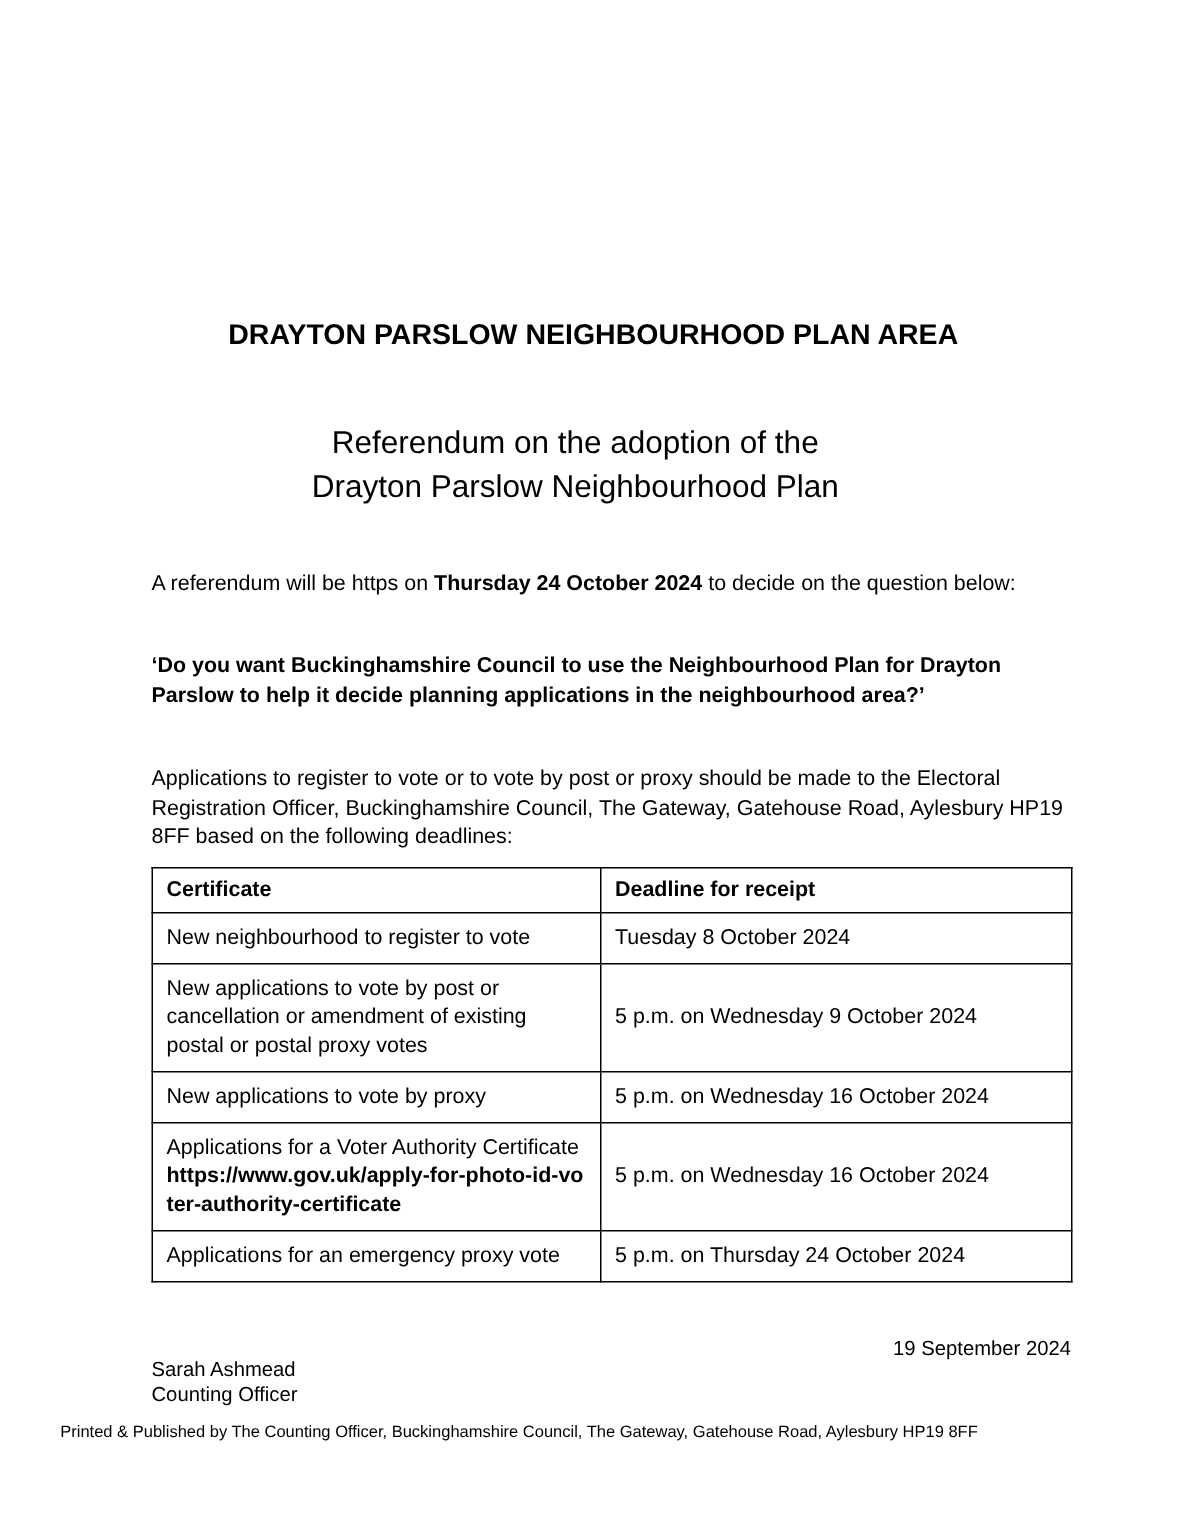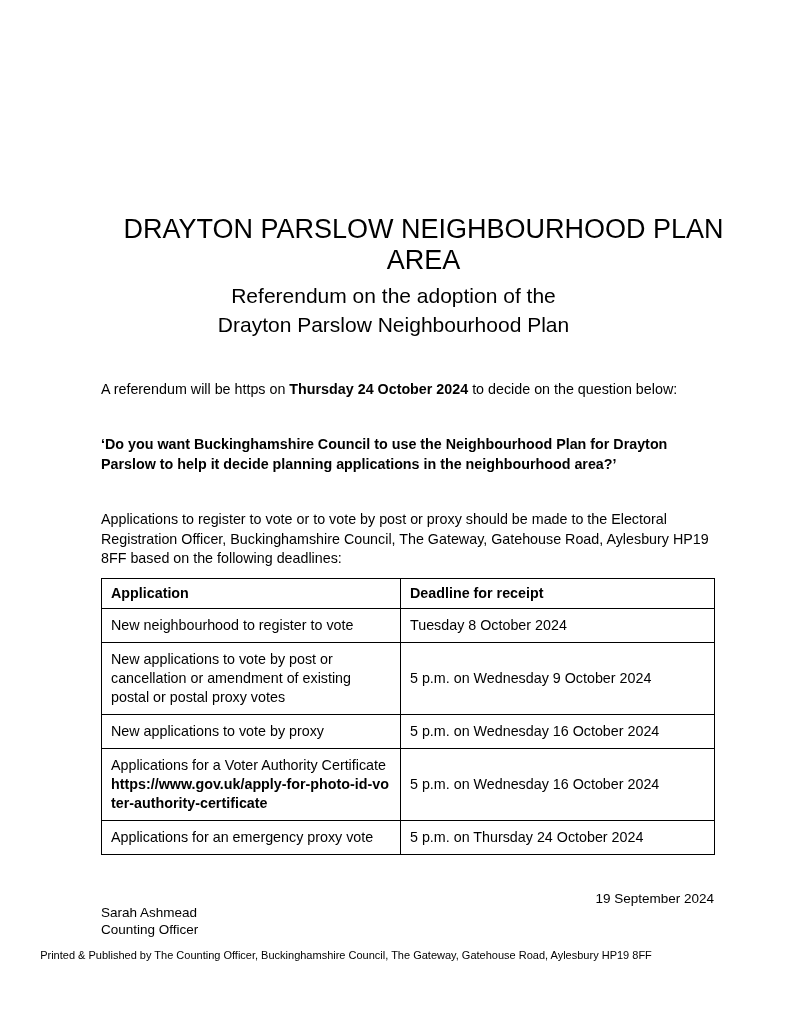--- a/index.html
+++ b/index.html
@@ -35,29 +35,28 @@
     letter-spacing: 0.2px;
     line-height: 44px;
   }
 
   .area-title {
     position: absolute;
     left: 95px;
     top: 192px;
     width: 601px;
     text-align: center;
-    font-size: 27px;
-    font-weight: normal;
+    font-size: 19px;
+    font-weight: bold;
     line-height: 31px;
-    margin-left: 28px;
   }
 
   .sub-title {
     position: absolute;
-    left: 93px;
+    left: 83px;
     top: 281px;
     width: 601px;
     text-align: center;
     font-size: 21px;
     font-weight: normal;
     line-height: 29px;
   }
 
   
   .body-block {
@@ -157,21 +156,21 @@
 
   <p class="body-block p-apply">Applications to register to vote or to vote by post or proxy should be made to the Electoral Registration Officer, Buckinghamshire Council, The Gateway, Gatehouse Road, Aylesbury HP19 8FF based on the following deadlines:</p>
 
   <table class="deadlines-table">
     <colgroup>
       <col class="col-app">
       <col class="col-dead">
     </colgroup>
     <thead>
       <tr>
-        <th>Application</th>
+        <th>Certificate</th>
         <th>Deadline for receipt</th>
       </tr>
     </thead>
     <tbody>
       <tr>
         <td>
           <span class="cell-line">New neighbourhood to register to vote</span>
         </td>
         <td>Tuesday 8 October 2024</td>
       </tr>

